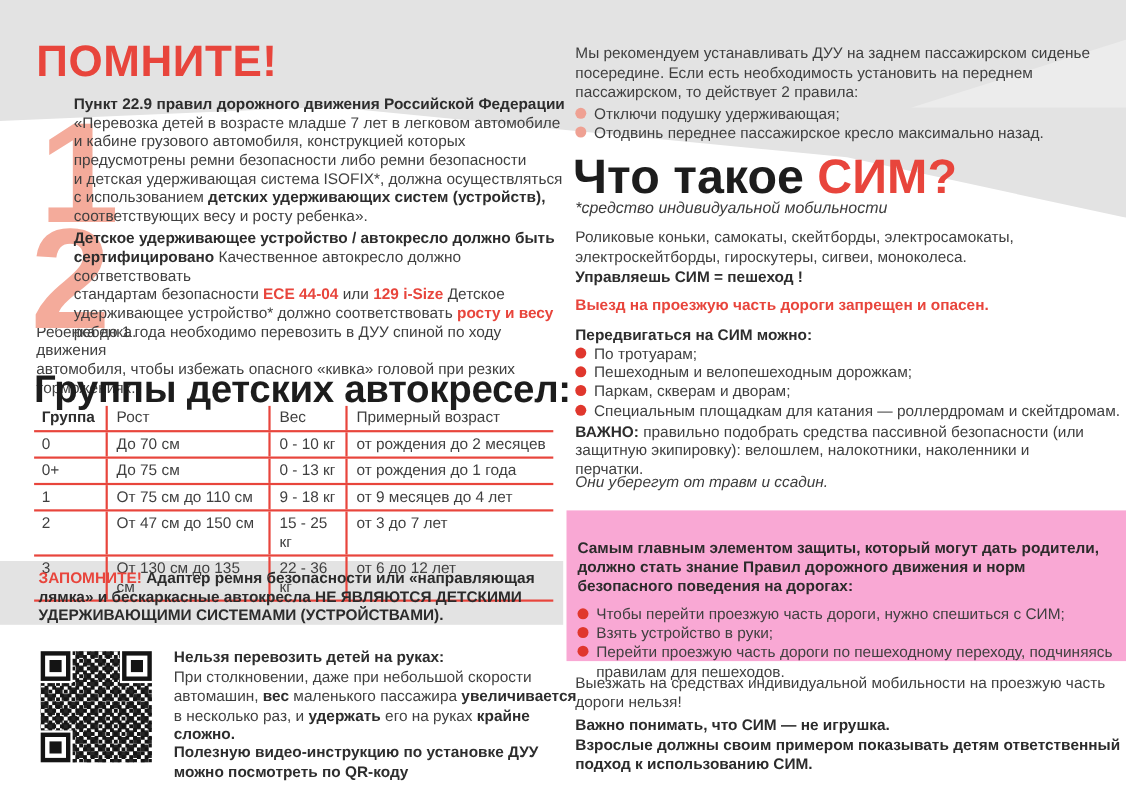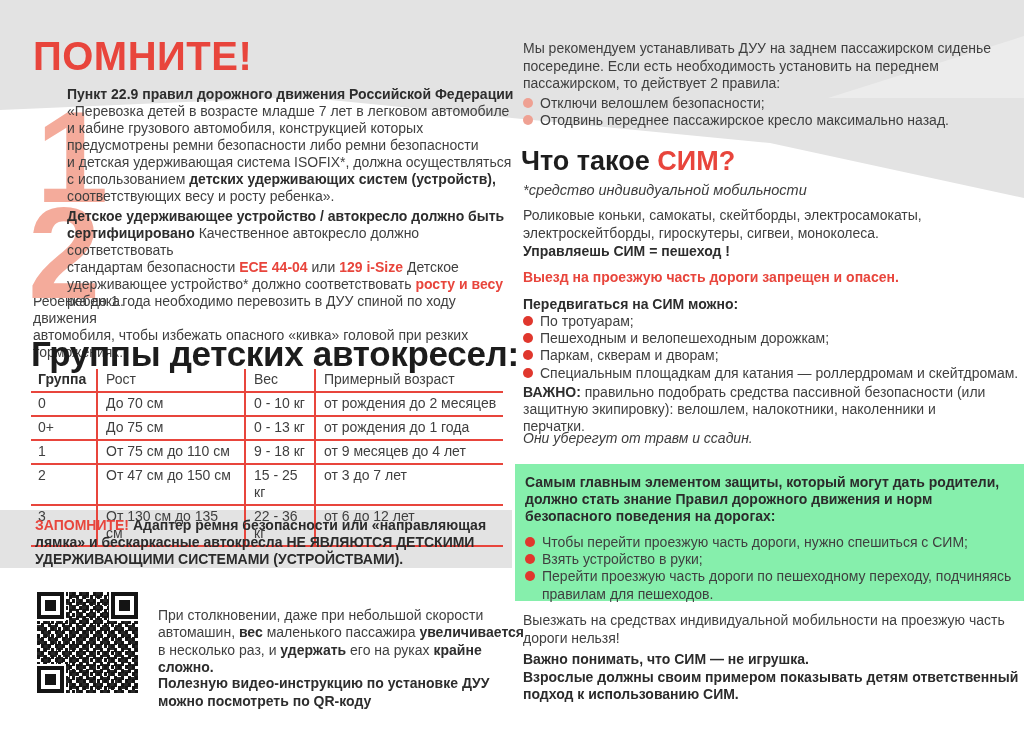--- a/index.html
+++ b/index.html
@@ -13,22 +13,22 @@
   .b{font-weight:bold;color:#2d2d2d;}
   .red{color:#e8453c;}
   .pre{white-space:pre-line;}
 
   
   .shape-header{left:0;top:0;width:1024px;height:210px;background:#e3e3e3;
     clip-path:polygon(0 0,1024px 0,1024px 198px,770px 143px,512px 118px,300px 97px,0 110px);}
   .shape-fold{left:0;top:0;width:1024px;height:210px;background:#ececec;
     clip-path:polygon(828px 98px,1024px 36px,1024px 98px);}
   .remember-band{left:0;top:510px;width:512px;height:58px;background:#e3e3e3;}
-  .graybox{left:515px;top:464px;width:509px;height:137px;background:#86efac;
-    box-sizing:border-box;padding:10px 8px 0 10px;}
+  .graybox{left:515px;top:464px;width:509px;height:137px;background:#f9a8d4;
+    box-sizing:border-box;padding:26px 8px 0 10px;}
 
   
   .numeral{font-weight:800;font-size:130px;line-height:1;color:#f4ab9b;z-index:1;}
   .n1{left:36px;top:92px;}
   .n2{left:28px;top:188px;}
 
   
   .title-left{left:33px;top:36px;margin:0;font-size:40px;line-height:40px;font-weight:800;color:#e8453c;letter-spacing:.5px;}
   .p1{left:67px;top:86px;width:452px;z-index:2;}
   .p2{left:67px;top:208px;width:452px;z-index:2;}
@@ -60,21 +60,21 @@
   ul.blist{list-style:none;margin:0;padding:0;}
   ul.blist li{position:relative;padding-left:17px;line-height:17.2px;}
   .dot{position:absolute;left:0;top:3px;width:10px;height:10px;border-radius:50%;}
   .dot-salmon{background:#efa193;}
   .dot-red{background:#e0372d;}
 
   
   .r-intro{left:523px;top:40px;width:500px;line-height:17.5px;}
   .r-intro ul{margin-top:2px;}
   .r-intro li{line-height:17.5px;}
-  .sim-title{left:521px;top:143px;margin:0;font-size:27px;line-height:36px;font-weight:800;color:#1d1d1d;}
+  .sim-title{left:521px;top:143px;margin:0;font-size:44px;line-height:36px;font-weight:800;color:#1d1d1d;}
   .sim-sub{left:523px;top:182px;font-style:italic;font-size:14.5px;color:#3c3c3c;}
   .sim-list{left:523px;top:206px;width:500px;line-height:18px;}
   .sim-equals{left:523px;top:243px;}
   .sim-warning{left:523px;top:269px;font-weight:bold;color:#e8453c;}
   .can-title{left:523px;top:296px;}
   .can-list{left:523px;top:313px;width:500px;}
   .important{left:523px;top:384px;width:470px;}
   .note{left:523px;top:430px;font-style:italic;color:#3c3c3c;}
   .graybox-title{font-weight:bold;color:#2b2b2b;margin:0 0 9px 0;width:489px;}
   .graybox li{line-height:17px;}
@@ -154,35 +154,35 @@
 
 <div class="abs remember-text"><span class="red">ЗАПОМНИТЕ!</span><span> Адаптер ремня безопасности или «направляющая лямка» и бескаркасные автокресла НЕ ЯВЛЯЮТСЯ ДЕТСКИМИ УДЕРЖИВАЮЩИМИ СИСТЕМАМИ (УСТРОЙСТВАМИ).</span></div>
 
 <div class="abs qr-box">
   <div class="qr-pattern"></div>
   <div class="qr-finder qr-tl"></div>
   <div class="qr-finder qr-tr"></div>
   <div class="qr-finder qr-bl"></div>
 </div>
 
-<div class="abs qr-text pre"><span>
+<div class="abs qr-text pre"><span class="b">Нельзя перевозить детей на руках:</span><span>
 При столкновении, даже при небольшой скорости
 автомашин, </span><span class="b">вес</span><span> маленького пассажира </span><span class="b">увеличивается</span><span>
 в несколько раз, и </span><span class="b">удержать</span><span> его на руках </span><span class="b">крайне
 сложно.</span></div>
 
 <div class="abs qr-text2 pre b">Полезную видео-инструкцию по установке ДУУ
 можно посмотреть по QR-коду</div>
 
 <div class="abs r-intro">
   <div class="pre">Мы рекомендуем устанавливать ДУУ на заднем пассажирском сиденье
 посередине. Если есть необходимость установить на переднем
 пассажирском, то действует 2 правила:</div>
   <ul class="blist">
-    <li><span class="dot dot-salmon"></span><span>Отключи велошлем безопасности;</span></li>
+    <li><span class="dot dot-salmon"></span><span>Отключи подушку удерживающая;</span></li>
     <li><span class="dot dot-salmon"></span><span>Отодвинь переднее пассажирское кресло максимально назад.</span></li>
   </ul>
 </div>
 
 <h1 class="abs sim-title"><span>Что такое </span><span class="red">СИМ?</span></h1>
 <div class="abs sim-sub">*средство индивидуальной мобильности</div>
 
 <div class="abs sim-list pre">Роликовые коньки, самокаты, скейтборды, электросамокаты,
 электроскейтборды, гироскутеры, сигвеи, моноколеса.</div>
 <div class="abs sim-equals b">Управляешь СИМ = пешеход !</div>

